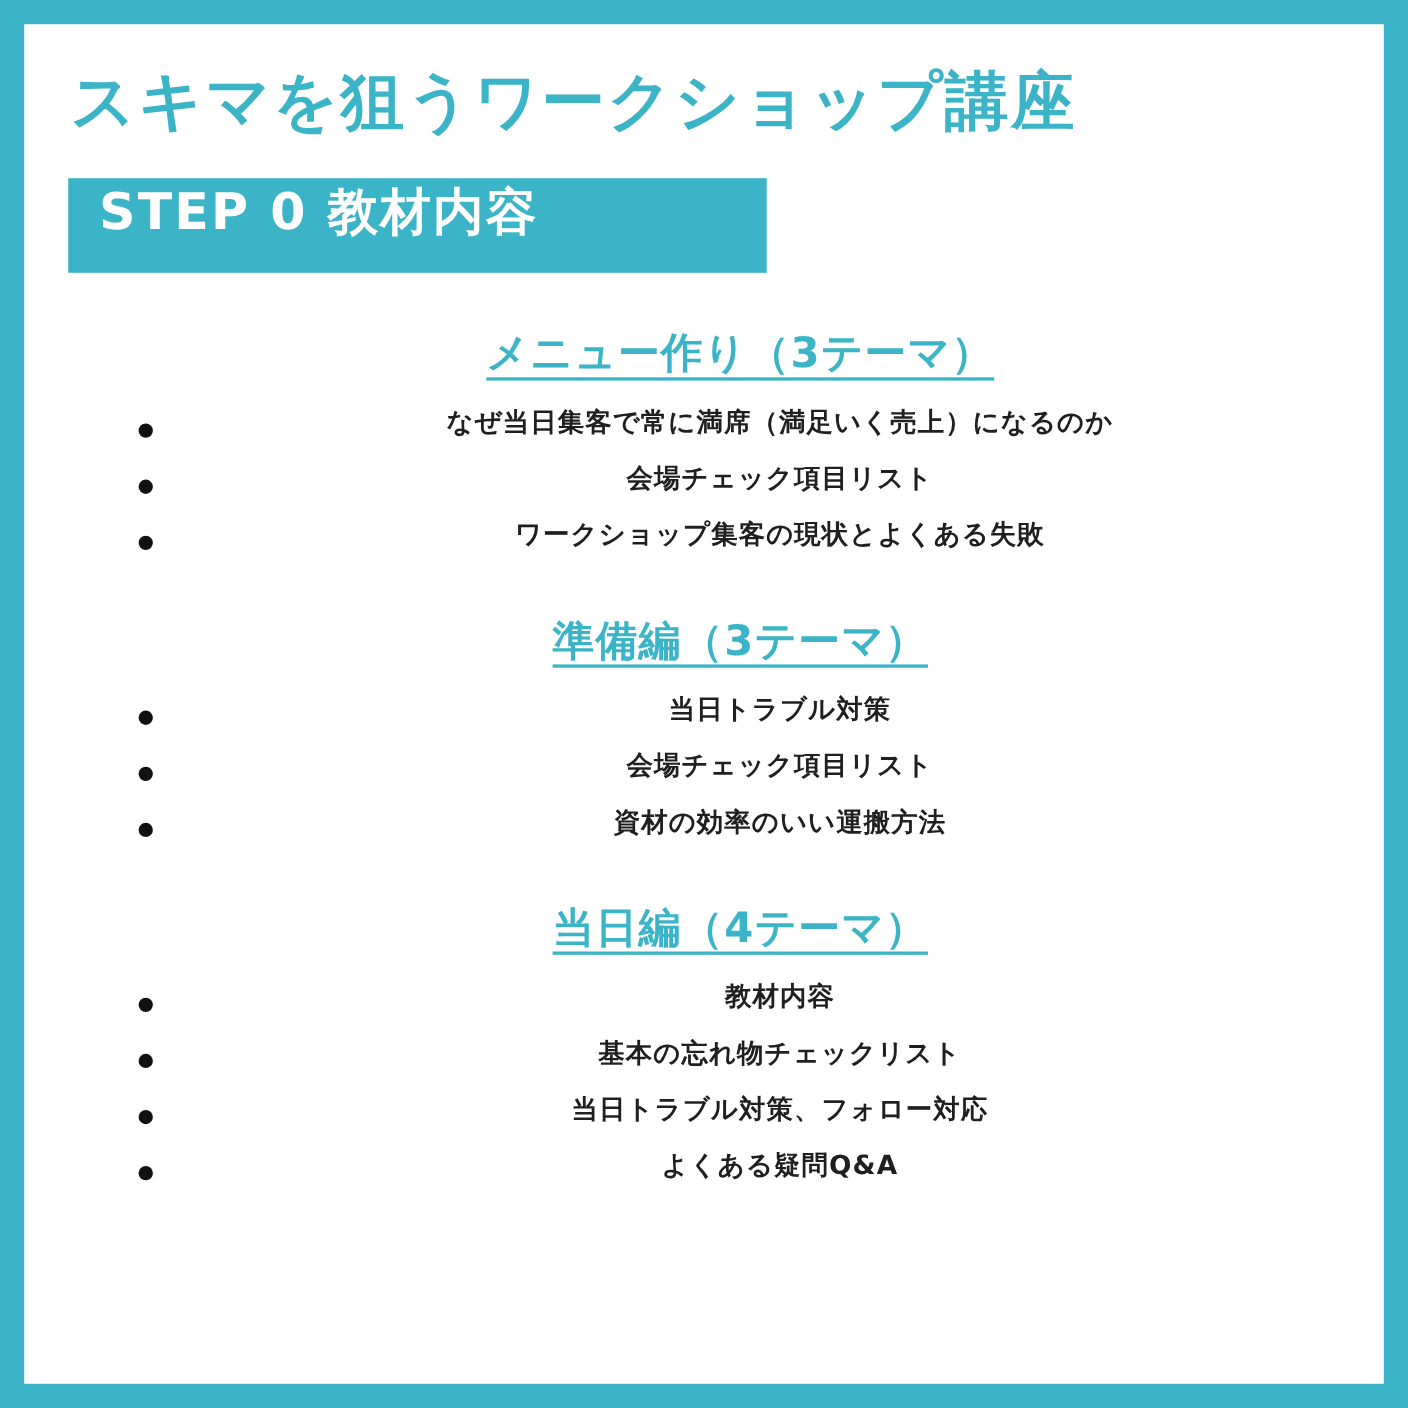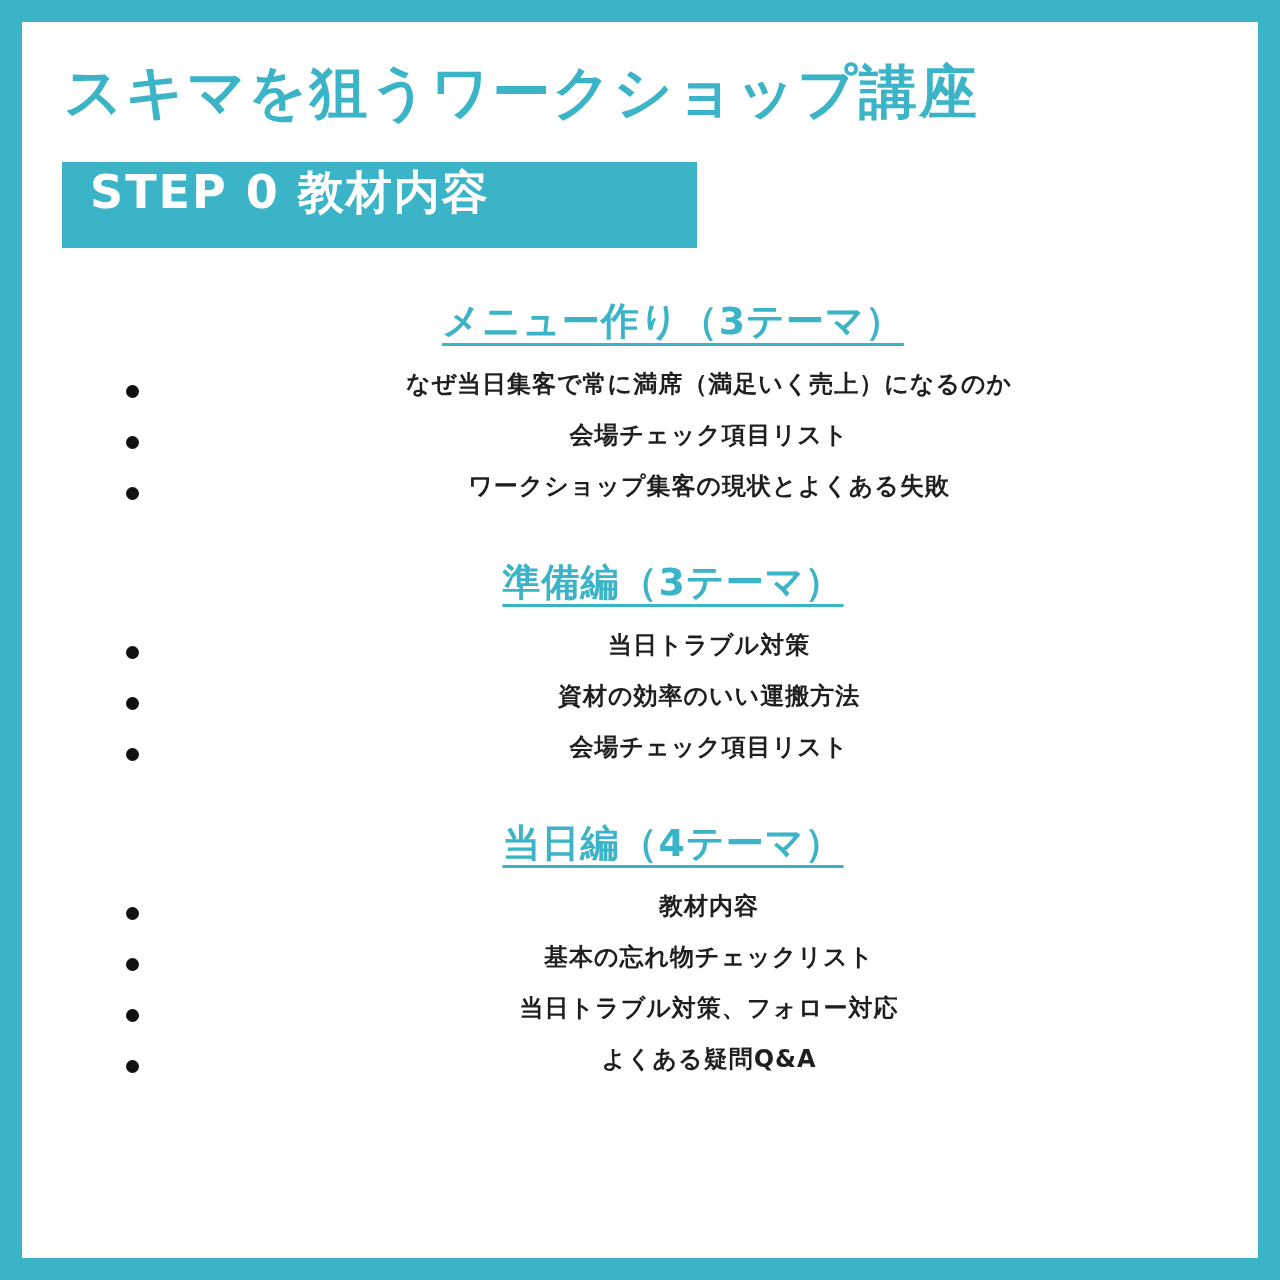--- a/index.html
+++ b/index.html
@@ -115,22 +115,22 @@
         <li>なぜ当日集客で常に満席（満足いく売上）になるのか</li>
         <li>会場チェック項目リスト</li>
         <li>ワークショップ集客の現状とよくある失敗</li>
       </ul>
     </div>
 
     <div class="section">
       <span class="section-heading">準備編（3テーマ）</span>
       <ul class="bullet-list">
         <li>当日トラブル対策</li>
+        <li>会場チェック項目リスト</li>
         <li>資材の効率のいい運搬方法</li>
-        <li>会場チェック項目リスト</li>
       </ul>
     </div>
 
     <div class="section">
       <span class="section-heading">当日編（4テーマ）</span>
       <ul class="bullet-list">
         <li>教材内容</li>
         <li>基本の忘れ物チェックリスト</li>
         <li>当日トラブル対策、フォロー対応</li>
         <li>よくある疑問Q&amp;A</li>

